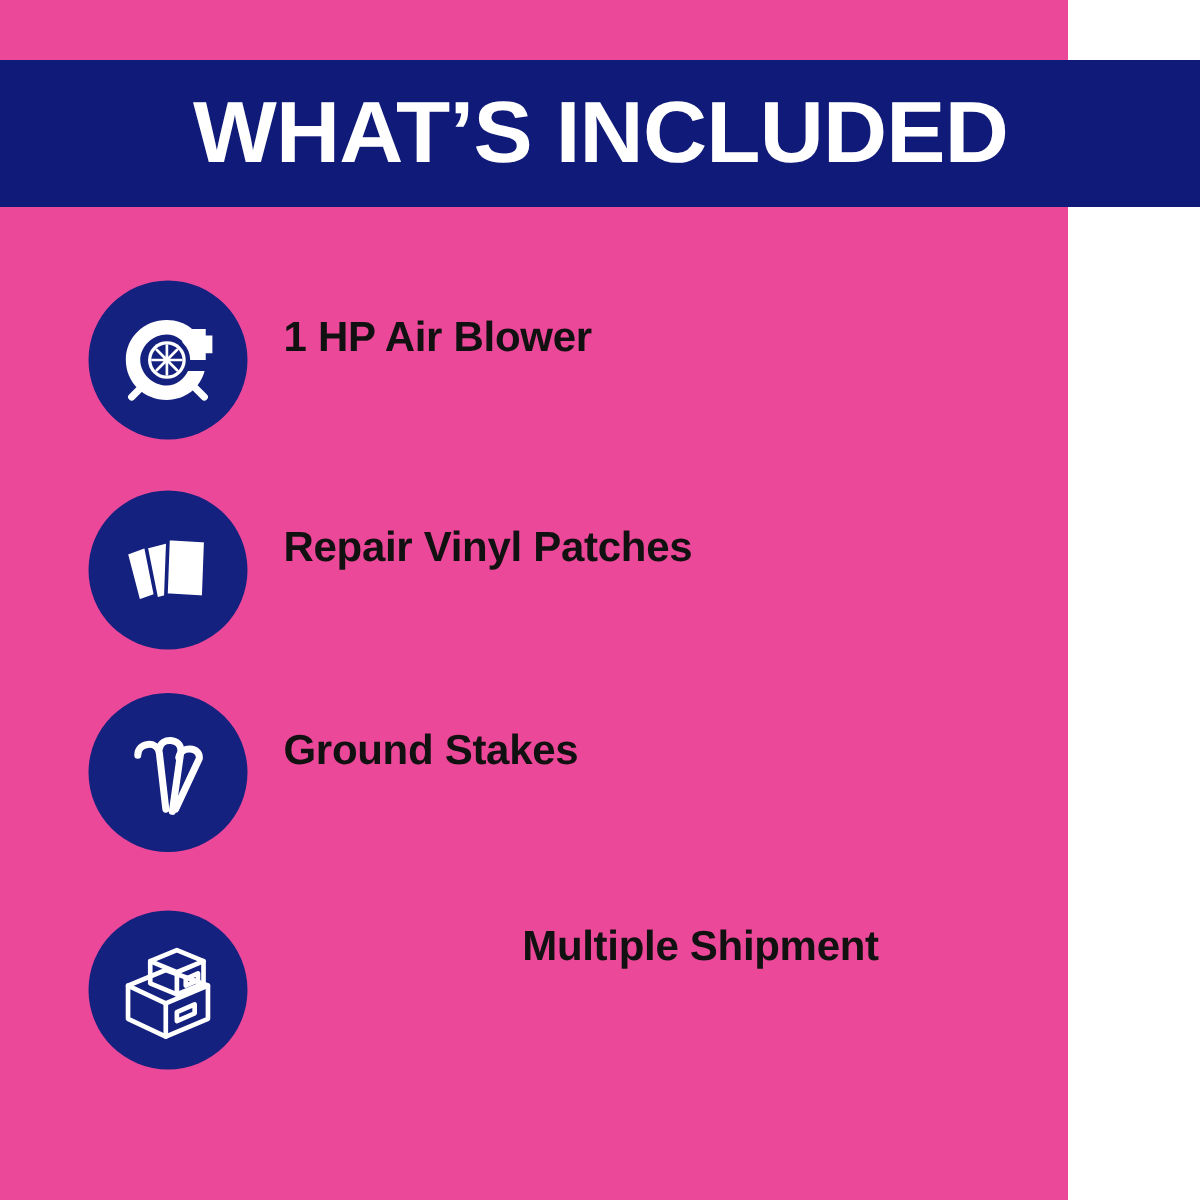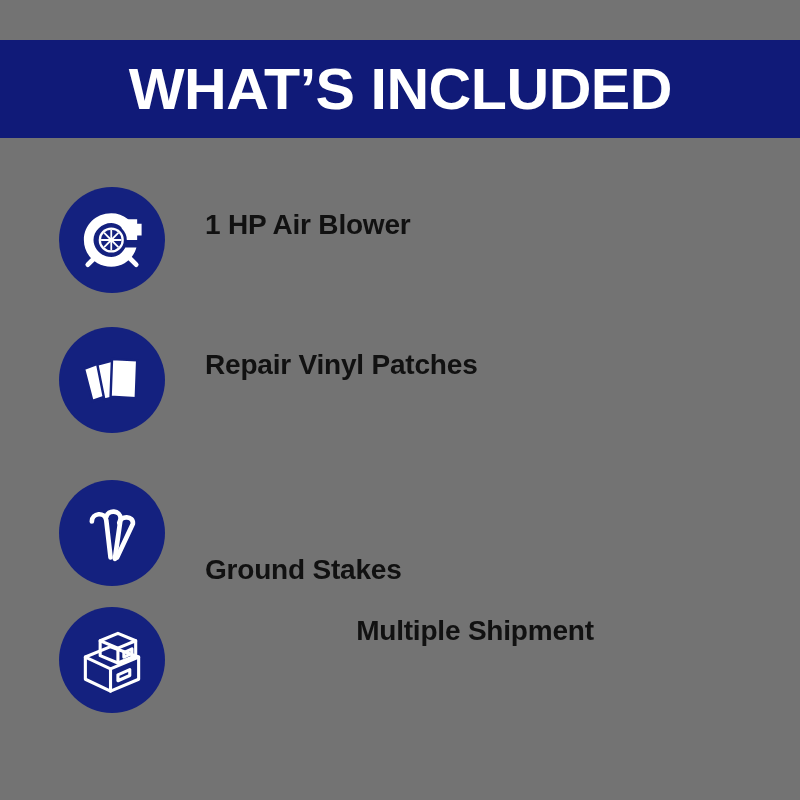--- a/index.html
+++ b/index.html
@@ -9,23 +9,23 @@
   body {
     width: 800px;
     height: 800px;
     background: #ffffff;
     font-family: "Liberation Sans", sans-serif;
     overflow: hidden;
   }
 
   .page {
     position: relative;
-    width: 800px;
+    width: 712px;
     height: 800px;
-    background: #737373;
+    background: #ec4899;
   }
 
   
   .header-banner {
     position: absolute;
     left: 0;
     top: 40px;
     width: 800px;
     height: 98px;
     background: #101A78;
@@ -55,42 +55,42 @@
 
   .feature-row {
     position: absolute;
     left: 0;
     width: 800px;
     display: flex;
     align-items: flex-start;
   }
   .feature-row.r0 { top: 49px; }
   .feature-row.r1 { top: 189px; }
-  .feature-row.r2 { top: 342px; align-items: flex-end; }
+  .feature-row.r2 { top: 324px; }
   .feature-row.r3 { top: 469px; text-align: center; }
 
   .icon-badge {
     position: relative;
     flex: 0 0 auto;
     width: 106px;
     height: 106px;
     margin-left: 59px;
     border-radius: 50%;
     background: #14217F;
     display: flex;
     align-items: center;
     justify-content: center;
   }
   .icon-badge svg {
     display: block;
   }
 
   .feature-text {
     flex: 1 1 auto;
-    margin-left: 40px;
+    margin-left: 24px;
     padding-right: 55px;
     padding-top: 22px;
   }
   .feature-row.r3 .feature-text {
     padding-top: 8px;
   }
 
   .feature-label {
     color: #111111;
     font-family: "Liberation Sans", sans-serif;

